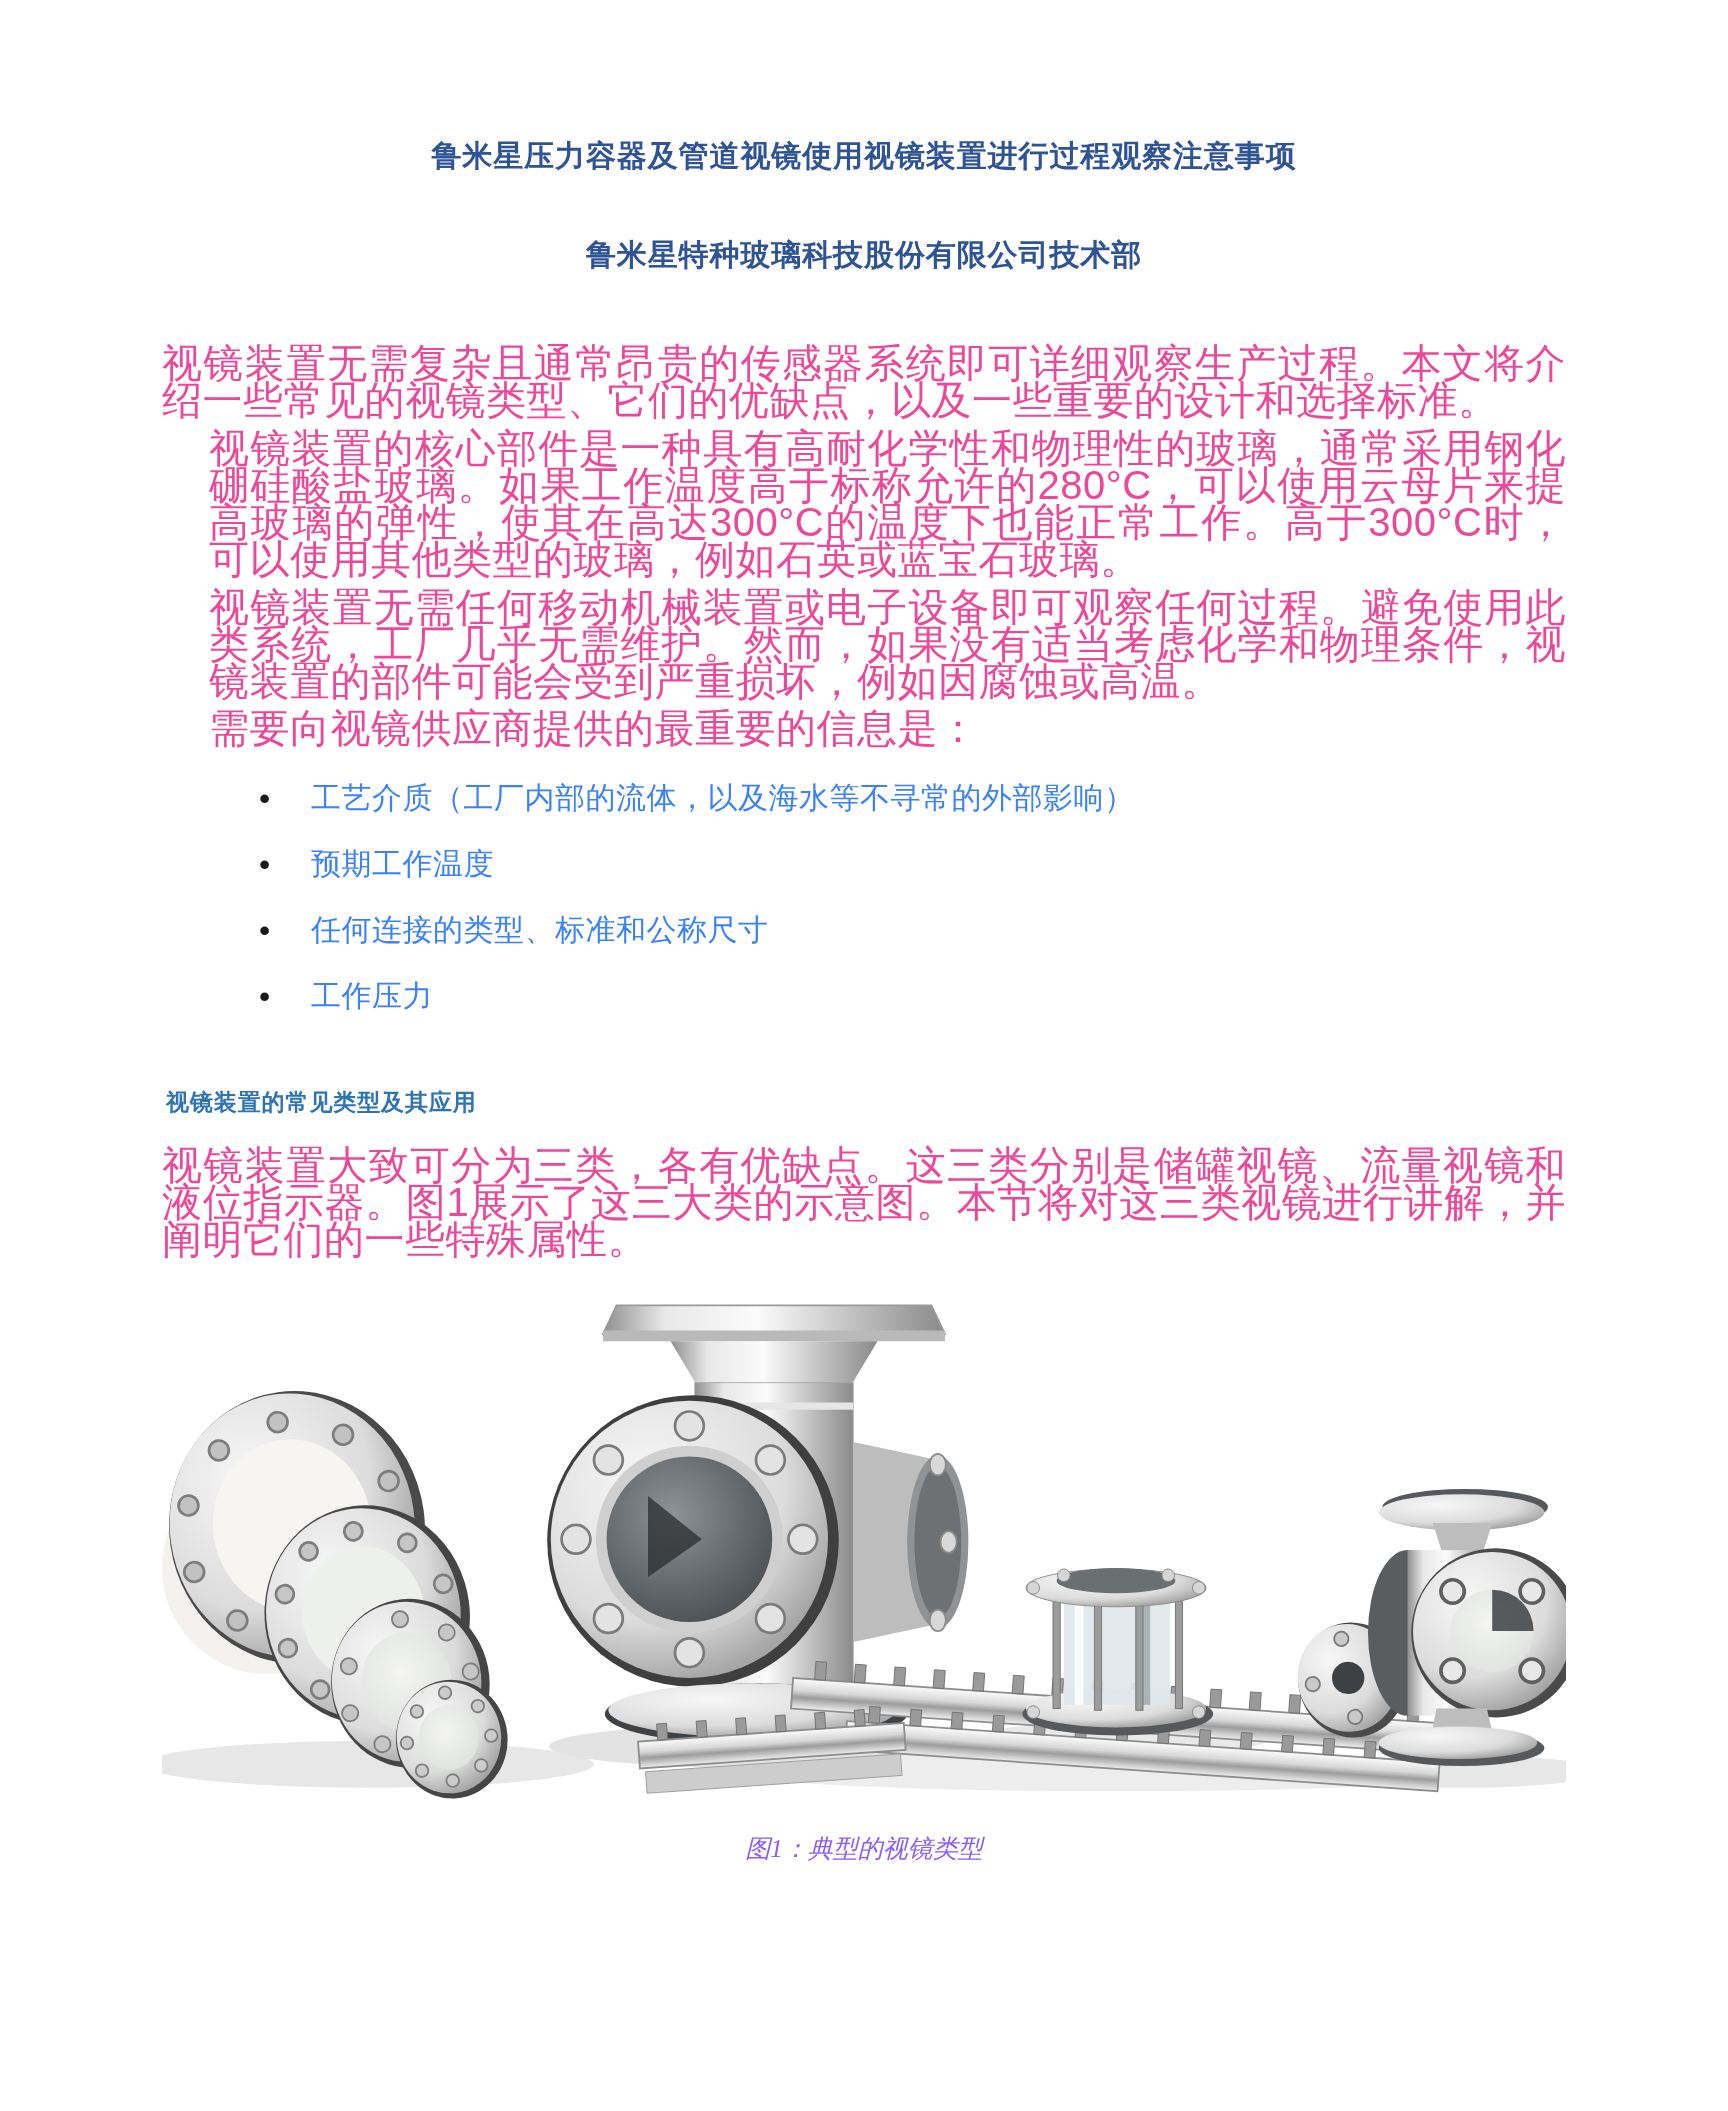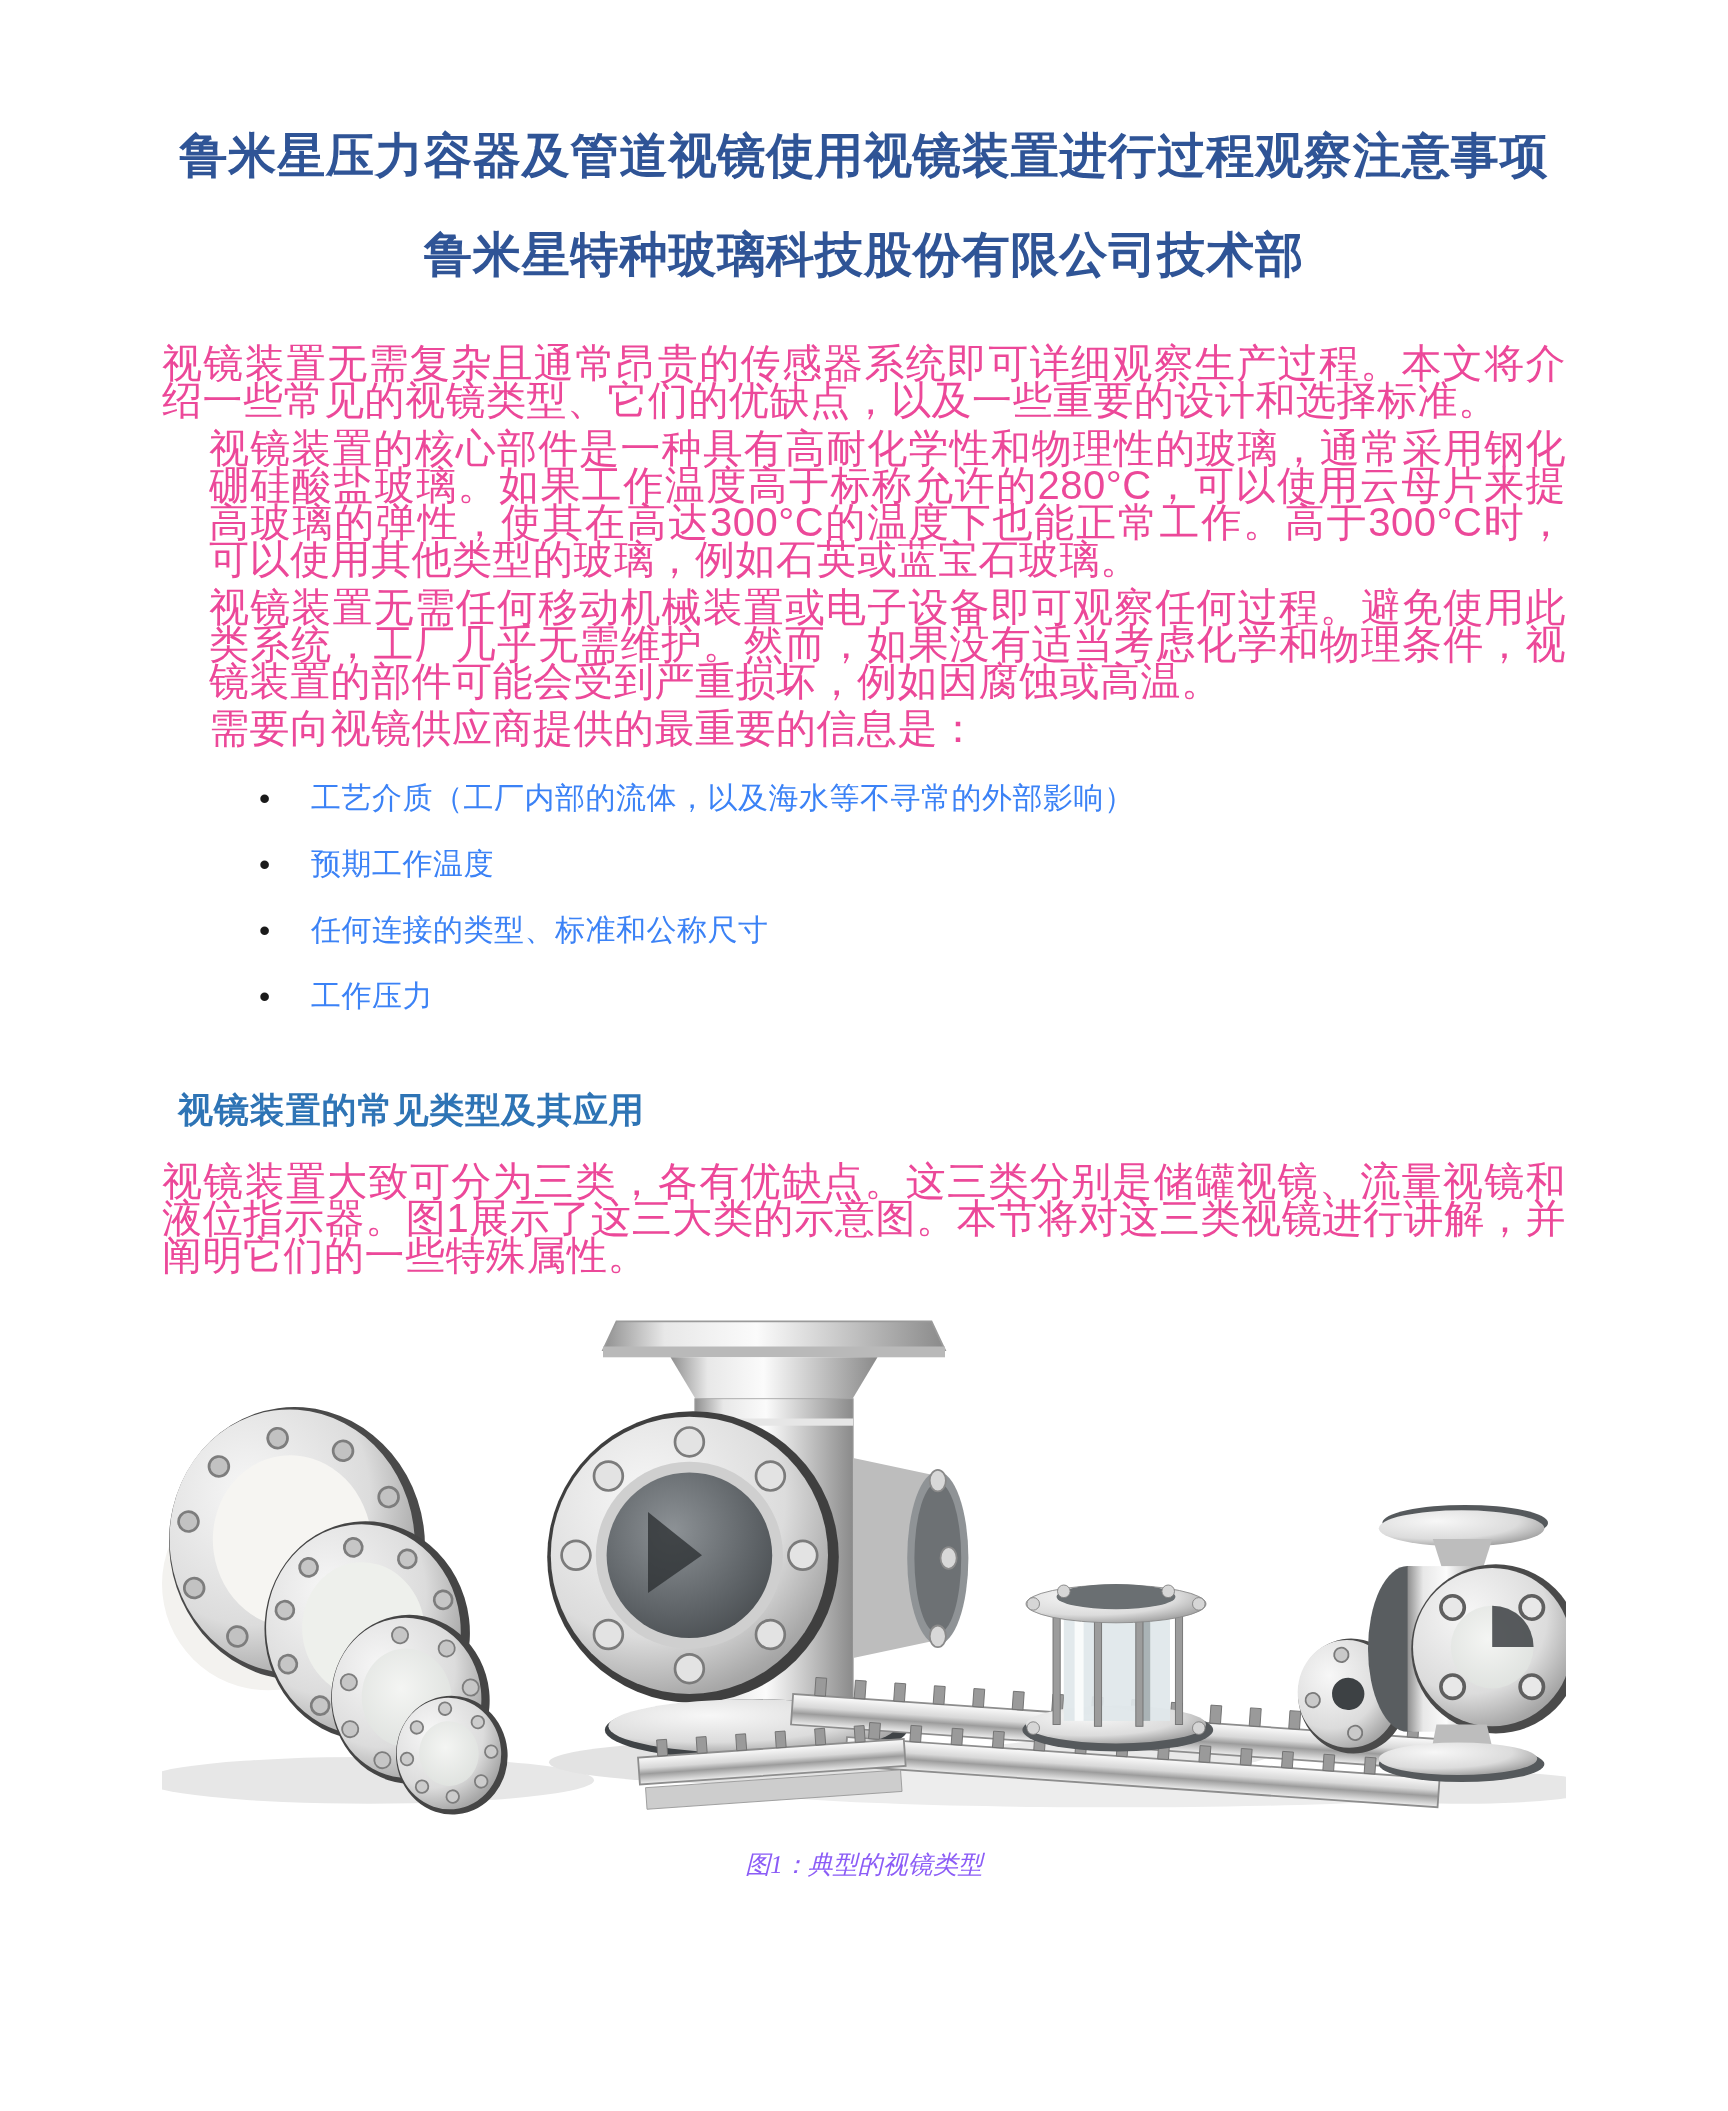--- a/index.html
+++ b/index.html
@@ -16,21 +16,21 @@
     padding: 0 162px;
     font-family: "Liberation Sans", "DejaVu Sans", sans-serif;
     overflow: hidden;
   }
   .title-block {
     margin-top: 106px;
     text-align: center;
   }
   .doc-title, .doc-subtitle {
     color: #2F5496;
-    font-size: 48px;
+    font-size: 30px;
     font-weight: bold;
     line-height: 99px;
     letter-spacing: 0.9px;
     text-align: center;
   }
   .body-par {
     margin: 0;
     padding: 0;
     color: #ec4899;
     font-size: 40px;
@@ -55,23 +55,23 @@
   }
   ul.bullet-list li::before {
     content: "\2022";
     position: absolute;
     left: 0;
     top: 0;
     font-size: 32px;
     color: #1a1a1a;
   }
   .section-heading {
-    margin: 58px 0 0 16px;
+    margin: 58px 0 0 4px;
     color: #2E74B5;
-    font-size: 35px;
+    font-size: 23px;
     font-weight: 600;
     letter-spacing: 0.9px;
   }
   .section-par { margin-top: 29px; }
   .figure-wrap {
     margin-top: 12.6px;
     width: 1404px;
     text-align: center;
   }
   .figure-caption {

